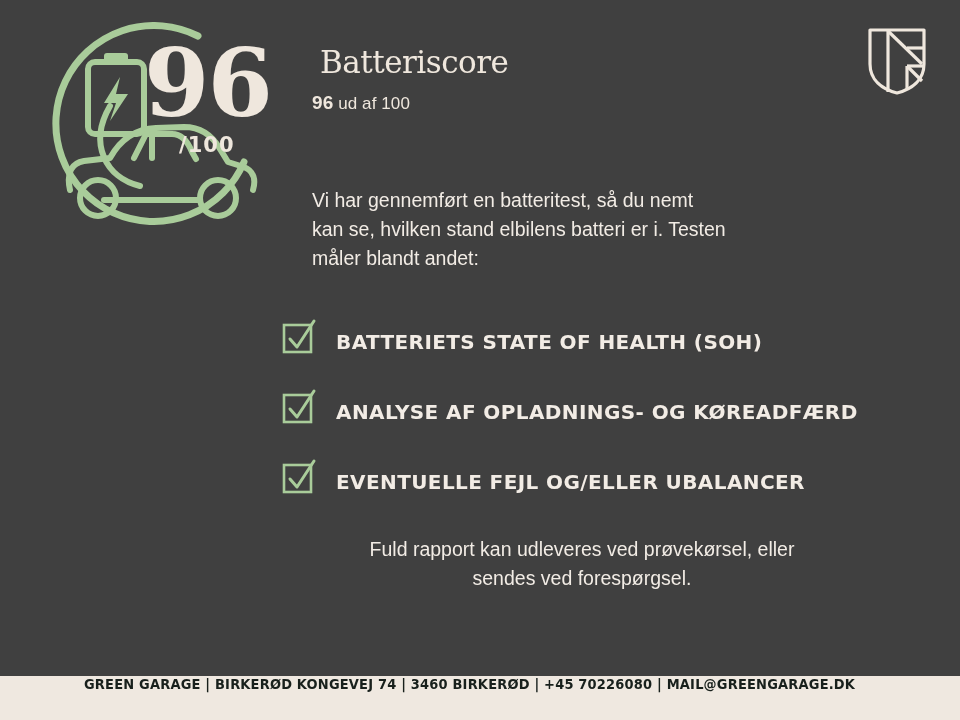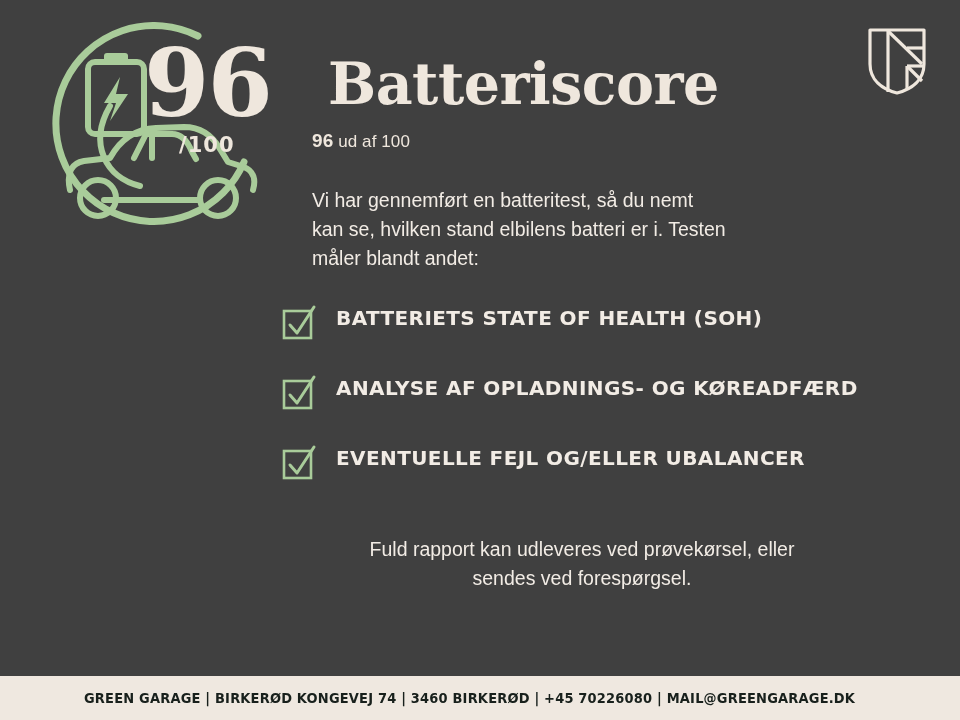--- a/index.html
+++ b/index.html
@@ -59,25 +59,25 @@
 
   
   #headline {
     position: absolute;
     left: 312px;
     top: 38px;
     width: 540px;
   }
   .title {
     font-family: "DejaVu Serif", "Liberation Serif", serif;
-    font-weight: bold;
-    font-size: 57px;
+    font-weight: normal;
+    font-size: 31px;
     line-height: 1.05;
     color: #efe7dd;
-    margin: 16px;
+    margin: 8px;
     letter-spacing: -0.5px;
   }
   .subtitle {
     margin: 13px 0 0 0;
     font-size: 17px;
     color: #efe7dd;
     letter-spacing: 0.1px;
   }
   .subtitle .num {
     font-weight: bold;
@@ -98,21 +98,21 @@
 
   
   #checklist {
     position: absolute;
     left: 258px;
     top: 306px;
     width: 640px;
   }
   .check-row {
     display: flex;
-    align-items: flex-start;
+    align-items: flex-end;
     height: 48px;
     margin-bottom: 22px;
     padding-left: 24px;
   }
   .check-box {
     position: relative;
     width: 34px;
     height: 34px;
     flex: 0 0 34px;
     margin-right: 20px;
@@ -141,21 +141,20 @@
 
   
   #footer {
     position: absolute;
     left: 0;
     bottom: 0;
     width: 960px;
     height: 44px;
     background: #efe8e0;
     display: flex;
-    align-items: center;
   }
   #footer-text {
     font-family: "DejaVu Sans", "Liberation Sans", sans-serif;
     font-weight: bold;
     font-size: 14px;
     letter-spacing: 0.2px;
     color: #18201c;
     margin-left: 84px;
     white-space: nowrap;
     transform: scaleX(0.93);

